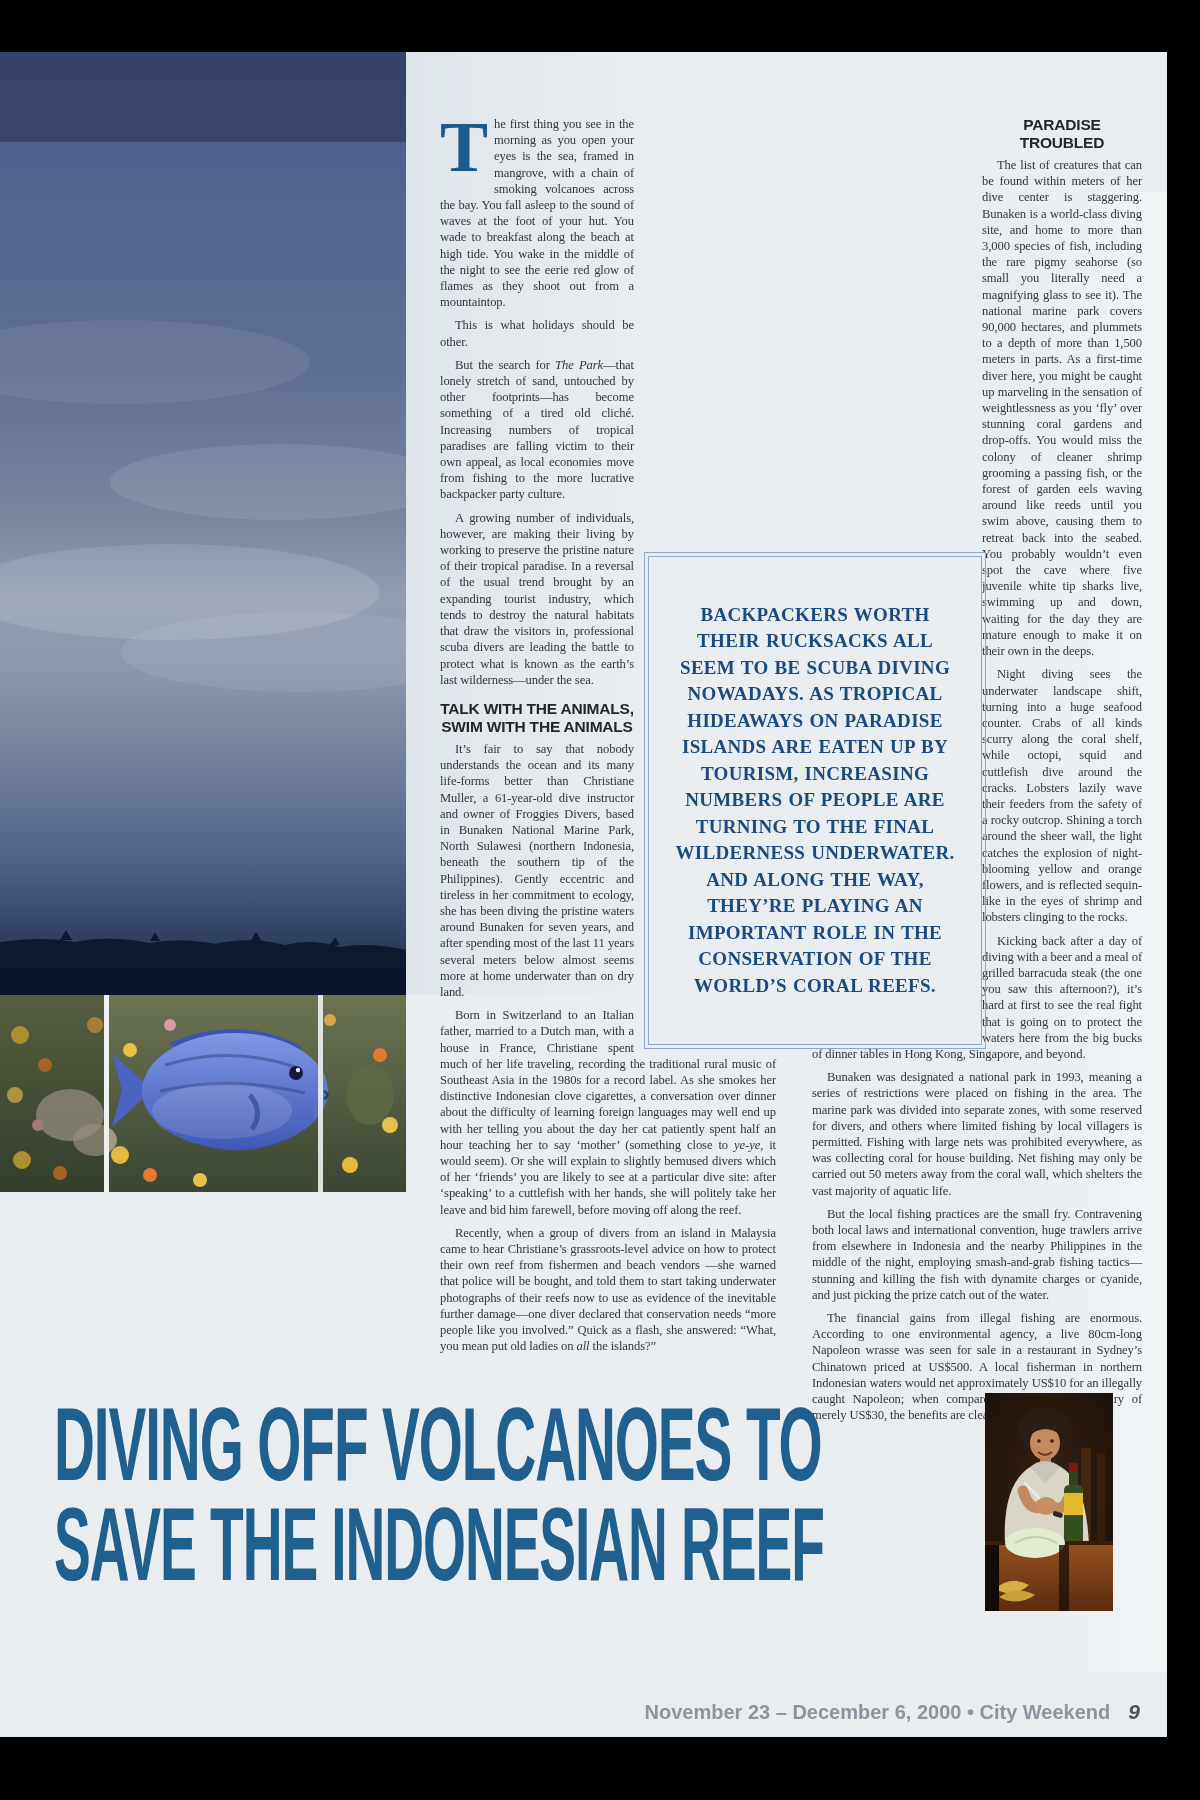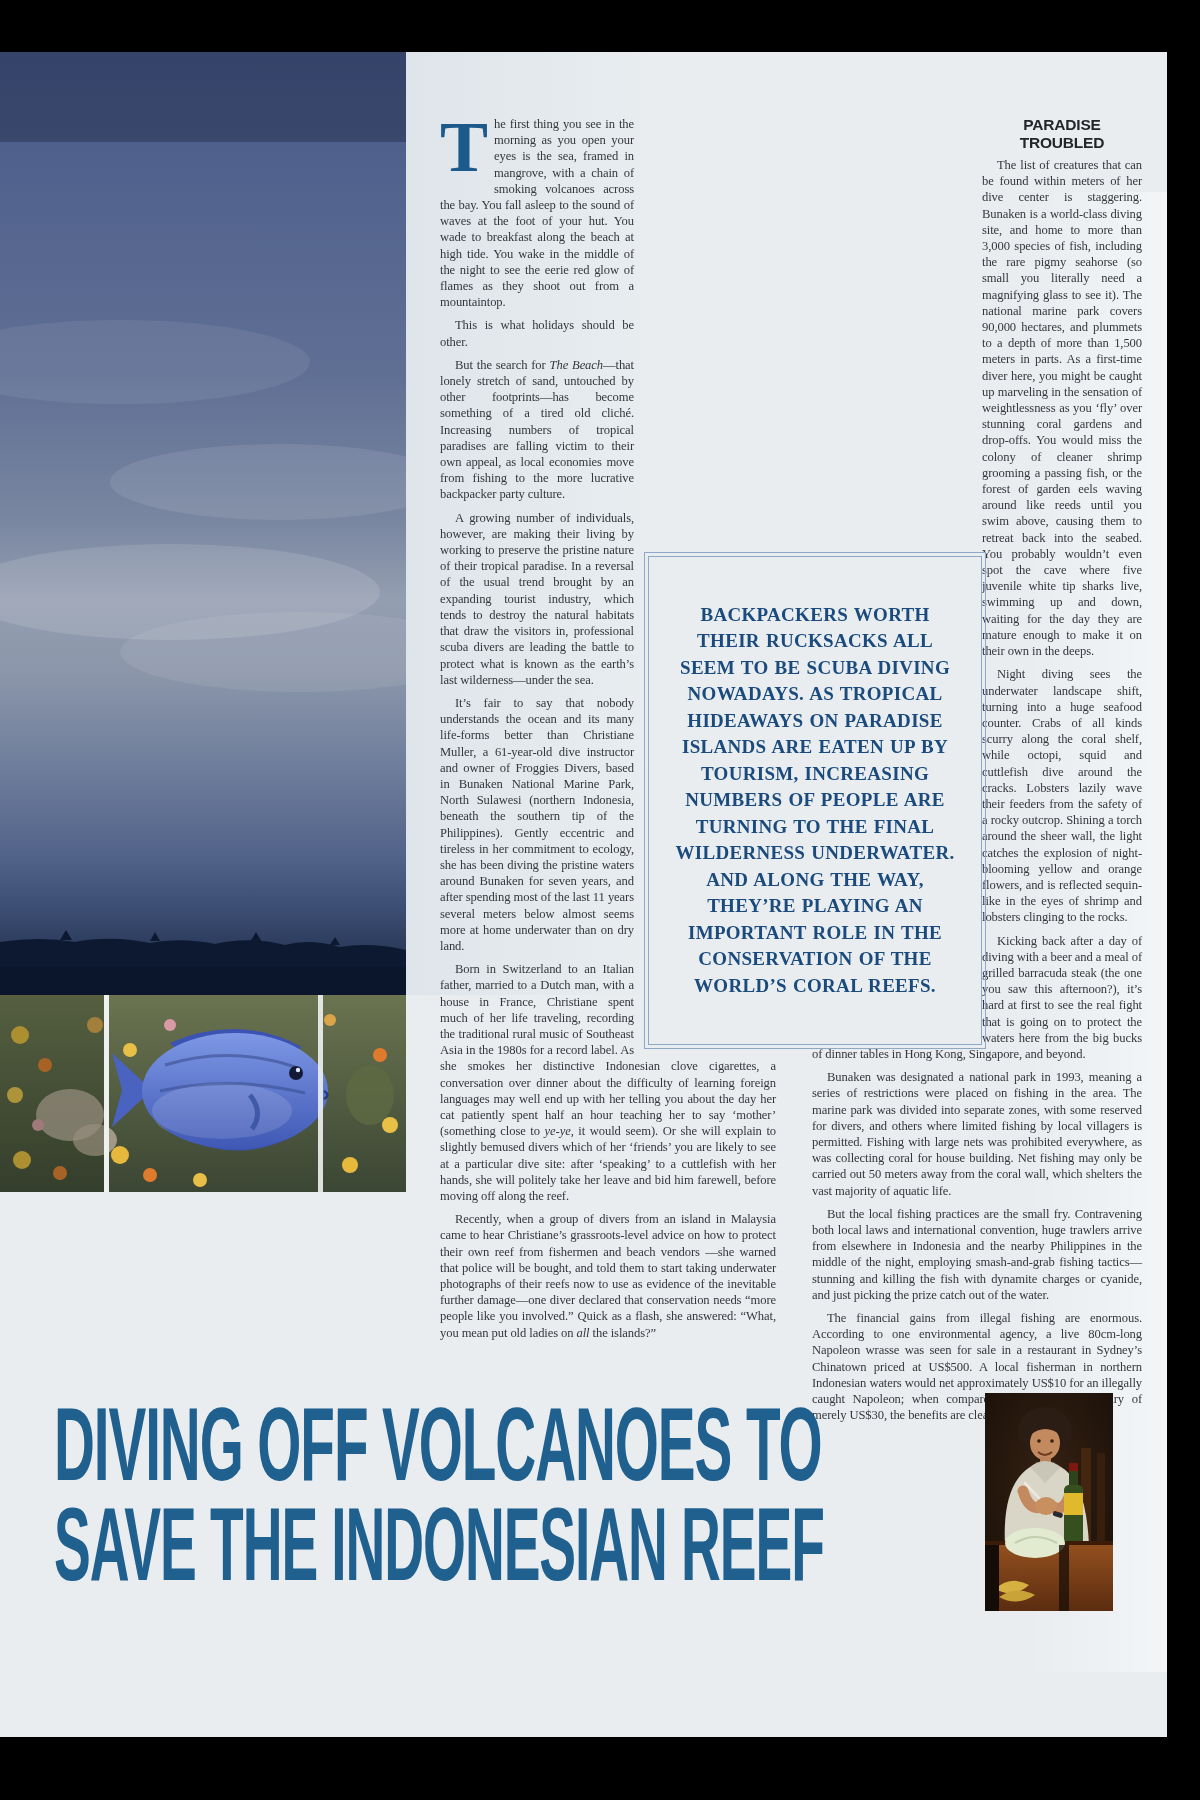--- a/index.html
+++ b/index.html
@@ -177,23 +177,25 @@
   </div>
 
   <div class="sheen2"></div>
   <div class="sheen"></div>
 
   <div class="col col-left">
     <div class="spacer-right"></div>
     <p class="lead"><span class="dropcap">T</span><span>he first thing you see in the morning as you open your eyes is the sea, framed in mangrove, with a chain of smoking volcanoes across the bay. You fall asleep to the sound of waves at the foot of your hut. You wade to breakfast along the beach at high tide. You wake in the middle of the night to see the eerie red glow of flames as they shoot out from a mountaintop.</span></p>
     <div>
         <p class="para">This is what holidays should be other.</p>
-        <p class="para">But the search for <i>The Beach</i>—that lonely stretch of sand, untouched by other footprints—has become something of a tired old cliché. Increasing numbers of tropical paradises are falling victim to their own appeal, as local economies move from fishing to the more lucrative backpacker party culture.</p>
+        <p class="para">But the search for <i>The Park</i>—that lonely stretch of sand, untouched by other footprints—has become something of a tired old cliché. Increasing numbers of tropical paradises are falling victim to their own appeal, as local economies move from fishing to the more lucrative backpacker party culture.</p>
         <p class="para">A growing number of individuals, however, are making their living by working to preserve the pristine nature of their tropical paradise. In a reversal of the usual trend brought by an expanding tourist industry, which tends to destroy the natural habitats that draw the visitors in, professional scuba divers are leading the battle to protect what is known as the earth’s last wilderness—under the sea.</p>
       </div>
+    <h3 class="sec-heading">TALK WITH THE ANIMALS,
+SWIM WITH THE ANIMALS</h3>
     <div>
         <p class="para">It’s fair to say that nobody understands the ocean and its many life-forms better than Christiane Muller, a 61-year-old dive instructor and owner of Froggies Divers, based in Bunaken National Marine Park, North Sulawesi (northern Indonesia, beneath the southern tip of the Philippines). Gently eccentric and tireless in her commitment to ecology, she has been diving the pristine waters around Bunaken for seven years, and after spending most of the last 11 years several meters below almost seems more at home underwater than on dry land.</p>
         <p class="para">Born in Switzerland to an Italian father, married to a Dutch man, with a house in France, Christiane spent much of her life traveling, recording the traditional rural music of Southeast Asia in the 1980s for a record label. As she smokes her distinctive Indonesian clove cigarettes, a conversation over dinner about the difficulty of learning foreign languages may well end up with her telling you about the day her cat patiently spent half an hour teaching her to say ‘mother’ (something close to <i>ye-ye</i>, it would seem). Or she will explain to slightly bemused divers which of her ‘friends’ you are likely to see at a particular dive site: after ‘speaking’ to a cuttlefish with her hands, she will politely take her leave and bid him farewell, before moving off along the reef.</p>
         <p class="para">Recently, when a group of divers from an island in Malaysia came to hear Christiane’s grassroots-level advice on how to protect their own reef from fishermen and beach vendors —she warned that police will be bought, and told them to start taking underwater photographs of their reefs now to use as evidence of the inevitable further damage—one diver declared that conservation needs “more people like you involved.” Quick as a flash, she answered: “What, you mean put old ladies on <i>all</i> the islands?”</p>
       </div>
   </div>
 
   <div class="col col-right">
     <div class="spacer-left"></div>
     <h3 class="sec-heading first">PARADISE TROUBLED</h3>
@@ -252,18 +254,21 @@
       <rect x="0" y="148" width="128" height="4" fill="#3a1c08"></rect>
       <ellipse cx="50" cy="150" rx="30" ry="15" fill="#e2ead0"></ellipse>
       <path d="M30 150 q20 -12 42 0" stroke="#c3ceae" stroke-width="2" fill="none"></path>
       <path d="M10 196 q16 -14 34 -4 q-16 14 -34 4 Z" fill="#d6b040"></path>
       <path d="M14 204 q18 -12 36 -2 q-18 12 -36 2 Z" fill="#c9a238"></path>
       <rect x="0" y="152" width="14" height="66" fill="#140c06"></rect>
       <rect x="74" y="152" width="10" height="66" fill="#1d1008" opacity=".8"></rect>
     </svg>
   </div>
 
+  <div class="footer">
+    <span>November 23 – December 6, 2000 • City Weekend</span><span class="page-num">9</span>
+  </div>
 
 </div>
 
 <div class="bar bar-top"></div>
 <div class="bar bar-right"></div>
 <div class="bar bar-bottom"></div>
 
 </body></html>

